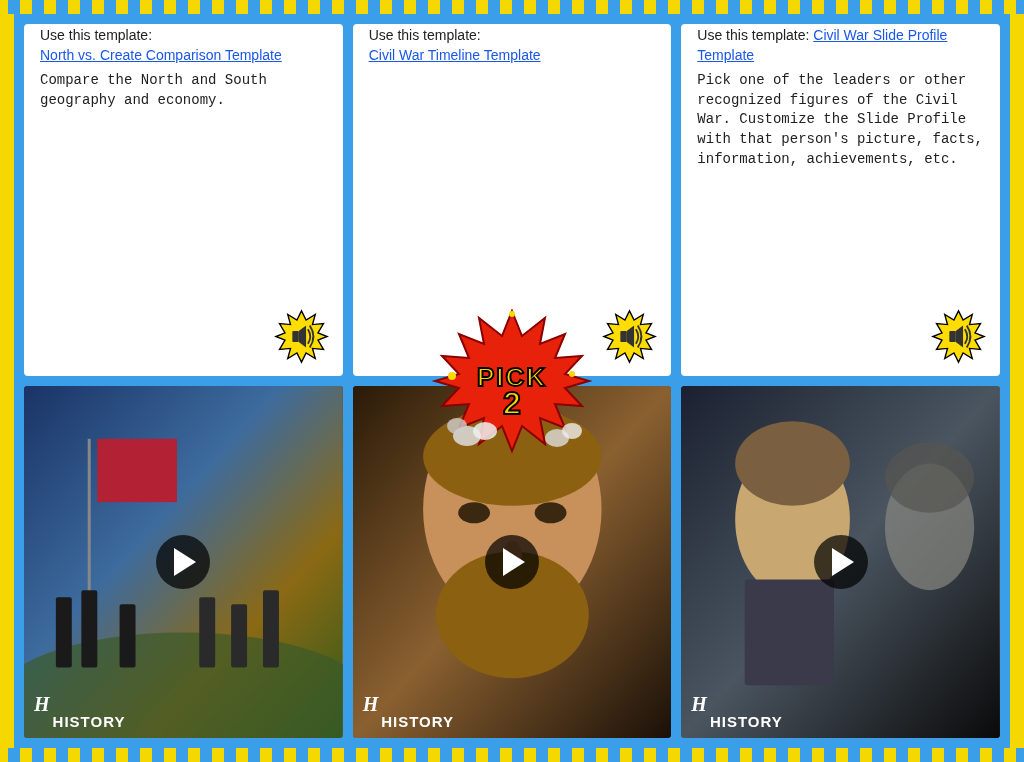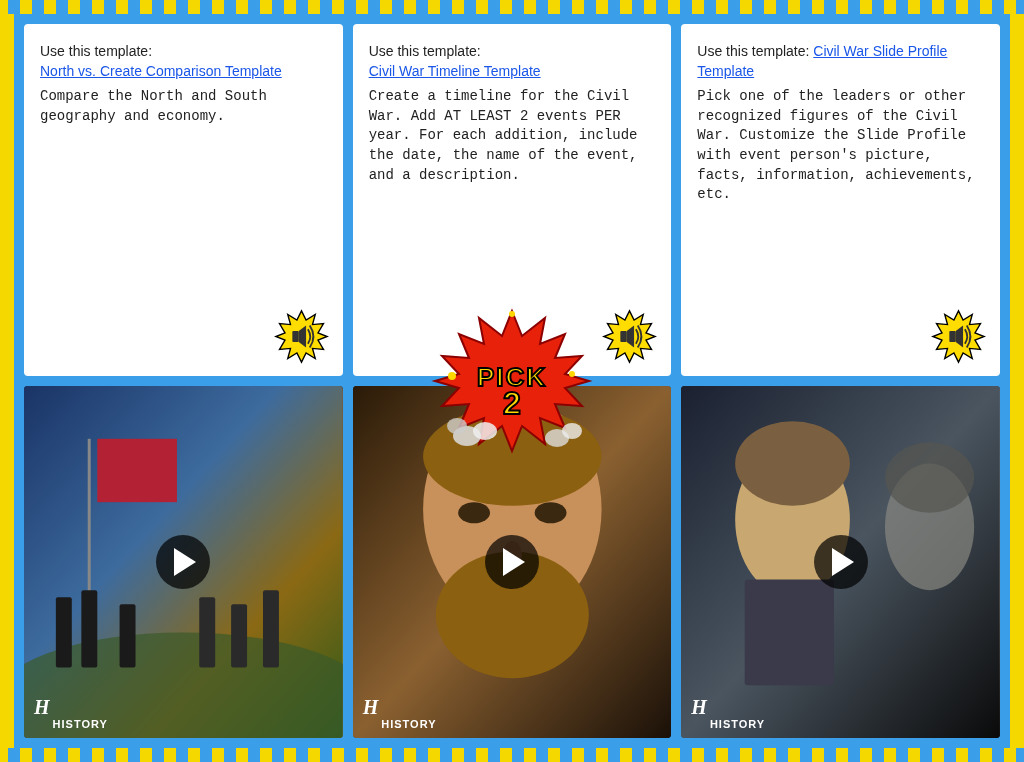--- a/index.html
+++ b/index.html
@@ -65,21 +65,21 @@
       background-position: bottom;
       background-repeat: repeat-x;
     }
 
     .cell {
       background: #ffffff;
       border-radius: 4px;
       position: relative;
       overflow: hidden;
       z-index: 2;
-      padding: 18px 16px 16px 16px;
+      padding: 2px 16px 16px 16px;
       font-size: 14px;
       line-height: 1.4;
     }
 
     .cell a {
       color: #1a56e8;
       text-decoration: underline;
       font-weight: normal;
     }
 
@@ -168,21 +168,21 @@
 
     .history-h {
       font-size: 20px;
       font-weight: 900;
       font-style: italic;
       color: white;
       font-family: 'Times New Roman', serif;
     }
 
     .history-text {
-      font-size: 11px;
+      font-size: 15px;
       letter-spacing: 1px;
       color: white;
       font-weight: bold;
       text-transform: uppercase;
       margin-top: 34px;
     }
 
     
     .video-cell-1 .video-bg {
       background: linear-gradient(135deg, #1a3a6b 0%, #2d5a9b 30%, #8B4513 50%, #4a7a3b 70%, #c8a050 100%);
@@ -217,37 +217,36 @@
         <path d="M37 22 Q42 30 37 38" stroke="#333" stroke-width="2" fill="none"></path>
         <path d="M39 18 Q47 30 39 42" stroke="#333" stroke-width="2" fill="none"></path>
       </svg>
     </div>
   </div>
 
   <div class="cell">
     <span class="use-template-text">Use this template:</span>
     <br>
     <a href="#timeline">Civil War Timeline Template</a>
-    <p>Create a timeline for the Civil War.  Add AT LEAST 2 events PER year.  For each addition, include the date, the name of the event, and a description.</p>
     
     <div class="sound-bubble">
       <svg viewBox="0 0 60 60" xmlns="http://www.w3.org/2000/svg">
         <polygon points="30,2 35,12 45,6 42,17 54,16 48,26 58,30 48,34 54,44 42,43 45,54 35,48 30,58 25,48 15,54 18,43 6,44 12,34 2,30 12,26 6,16 18,17 15,6 25,12" fill="#FFDD00" stroke="#000" stroke-width="1.5"></polygon>
         <rect x="20" y="24" width="7" height="12" rx="1" fill="#333"></rect>
         <polygon points="27,24 35,18 35,42 27,36" fill="#333"></polygon>
         <path d="M37 22 Q42 30 37 38" stroke="#333" stroke-width="2" fill="none"></path>
         <path d="M39 18 Q47 30 39 42" stroke="#333" stroke-width="2" fill="none"></path>
       </svg>
     </div>
   </div>
 
   <div class="cell">
     <span class="use-template-text">Use this template:</span>
     <a href="#profile">Civil War Slide Profile Template</a>
-    <p>Pick one of the leaders or other recognized figures of the Civil War. Customize the Slide Profile with event person's picture, facts, information, achievements, etc.</p>
+    <p>Pick one of the leaders or other recognized figures of the Civil War. Customize the Slide Profile with that person's picture, facts, information, achievements, etc.</p>
     
     <div class="sound-bubble">
       <svg viewBox="0 0 60 60" xmlns="http://www.w3.org/2000/svg">
         <polygon points="30,2 35,12 45,6 42,17 54,16 48,26 58,30 48,34 54,44 42,43 45,54 35,48 30,58 25,48 15,54 18,43 6,44 12,34 2,30 12,26 6,16 18,17 15,6 25,12" fill="#FFDD00" stroke="#000" stroke-width="1.5"></polygon>
         <rect x="20" y="24" width="7" height="12" rx="1" fill="#333"></rect>
         <polygon points="27,24 35,18 35,42 27,36" fill="#333"></polygon>
         <path d="M37 22 Q42 30 37 38" stroke="#333" stroke-width="2" fill="none"></path>
         <path d="M39 18 Q47 30 39 42" stroke="#333" stroke-width="2" fill="none"></path>
       </svg>
     </div>

